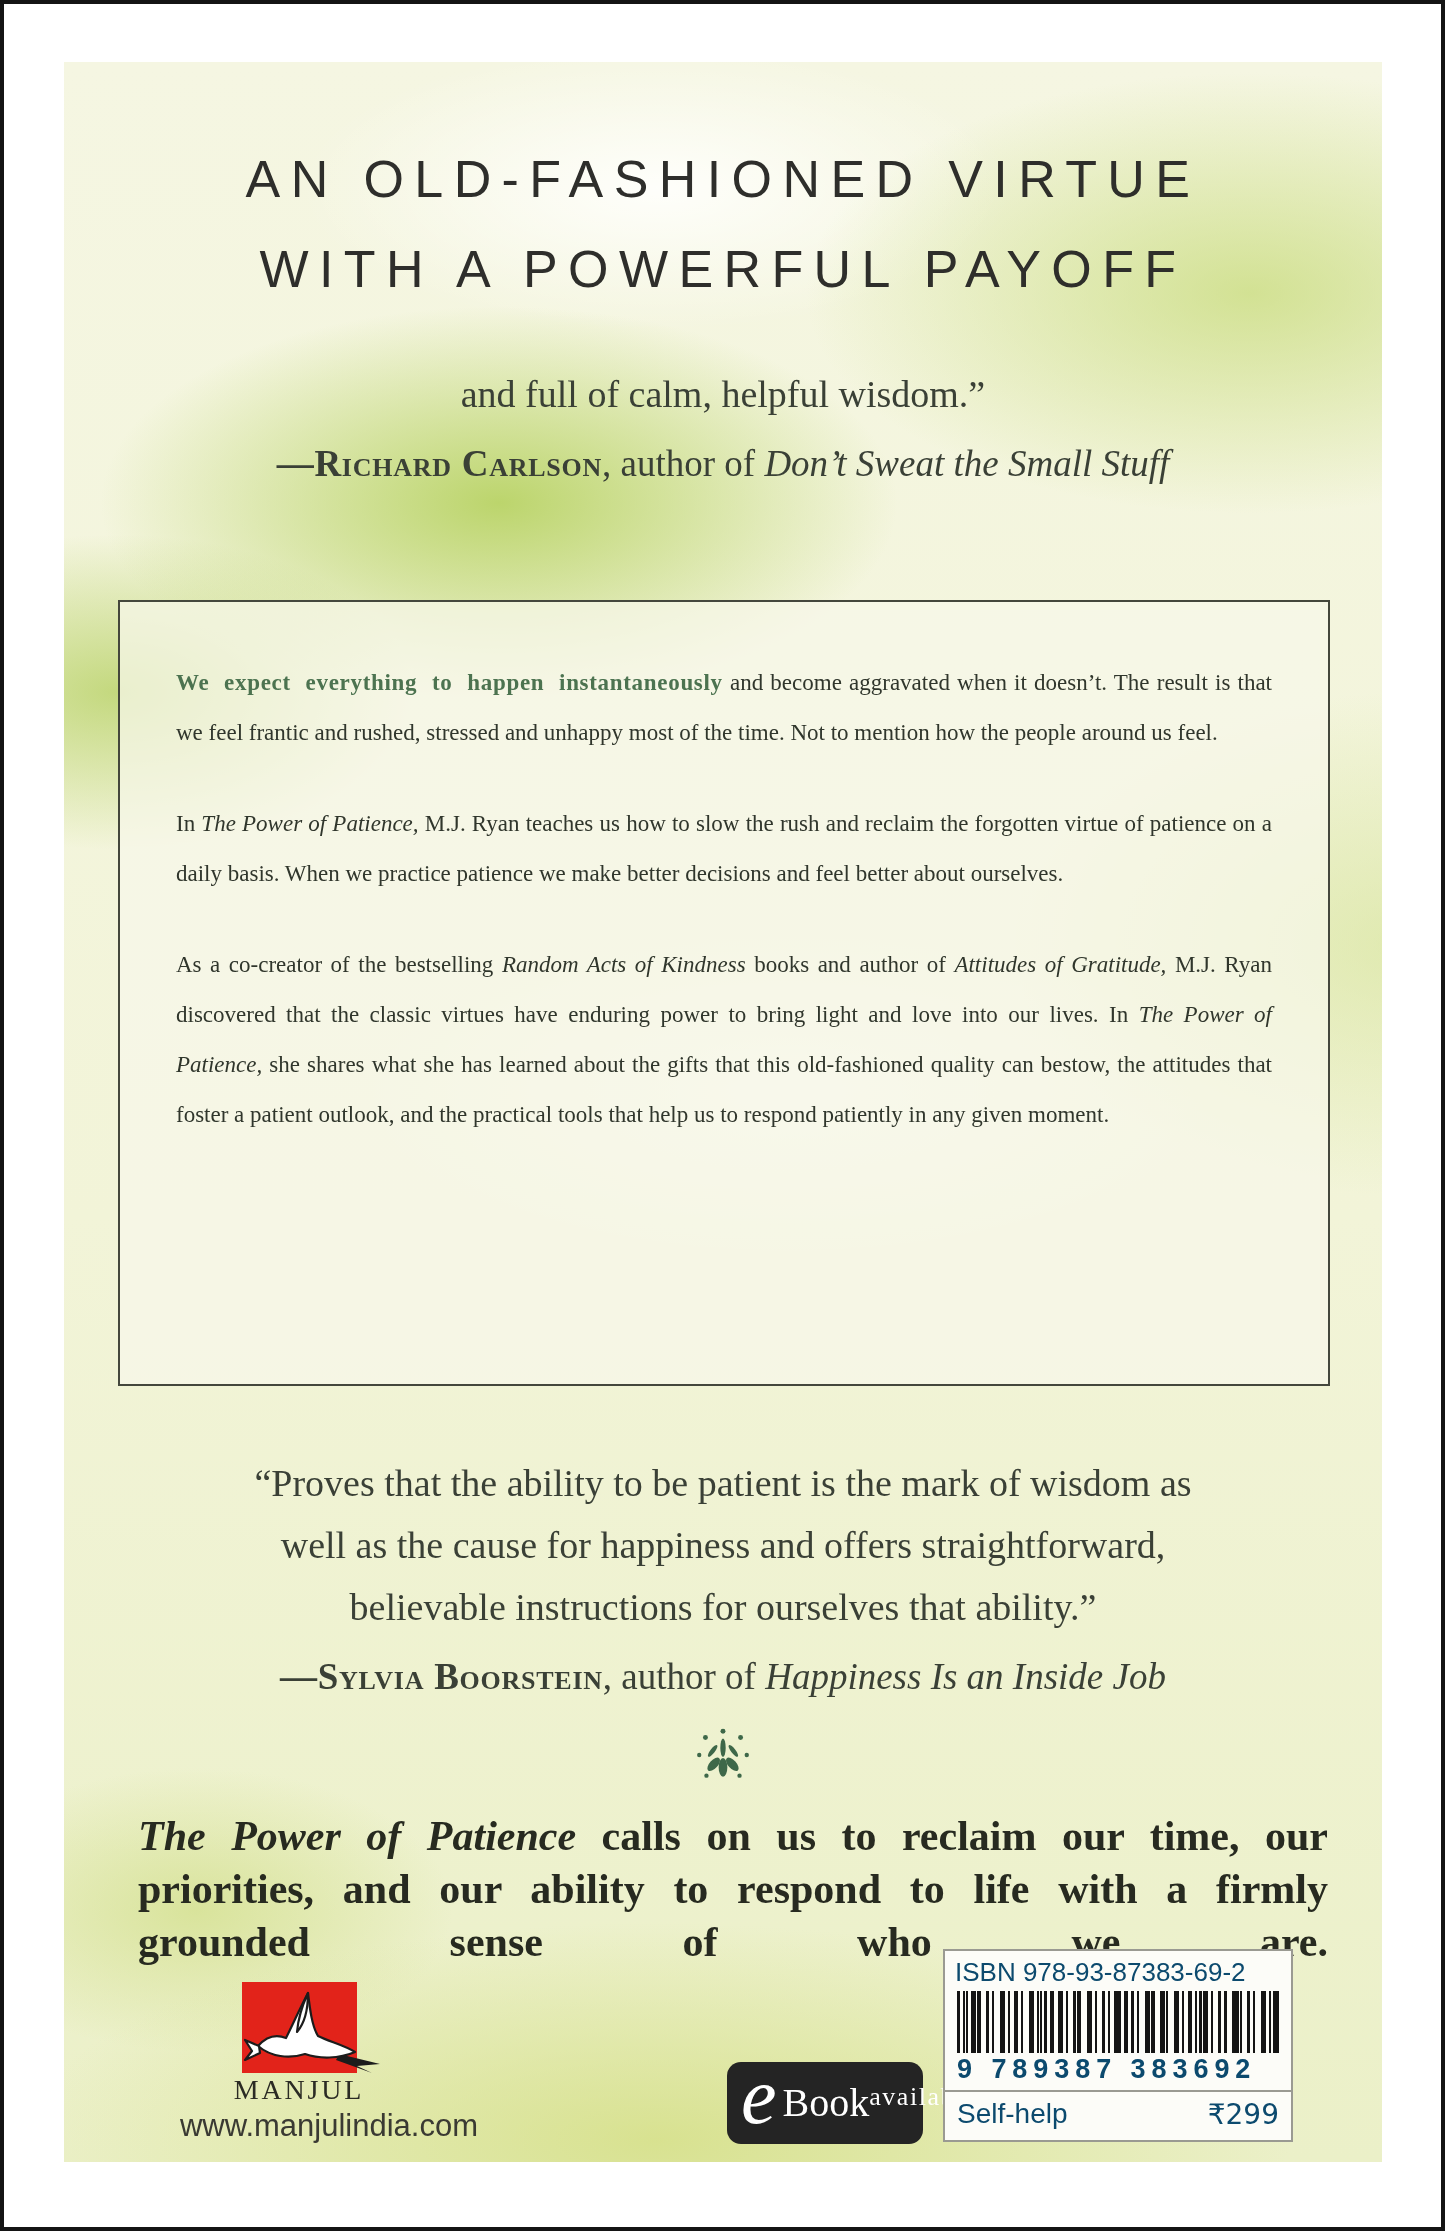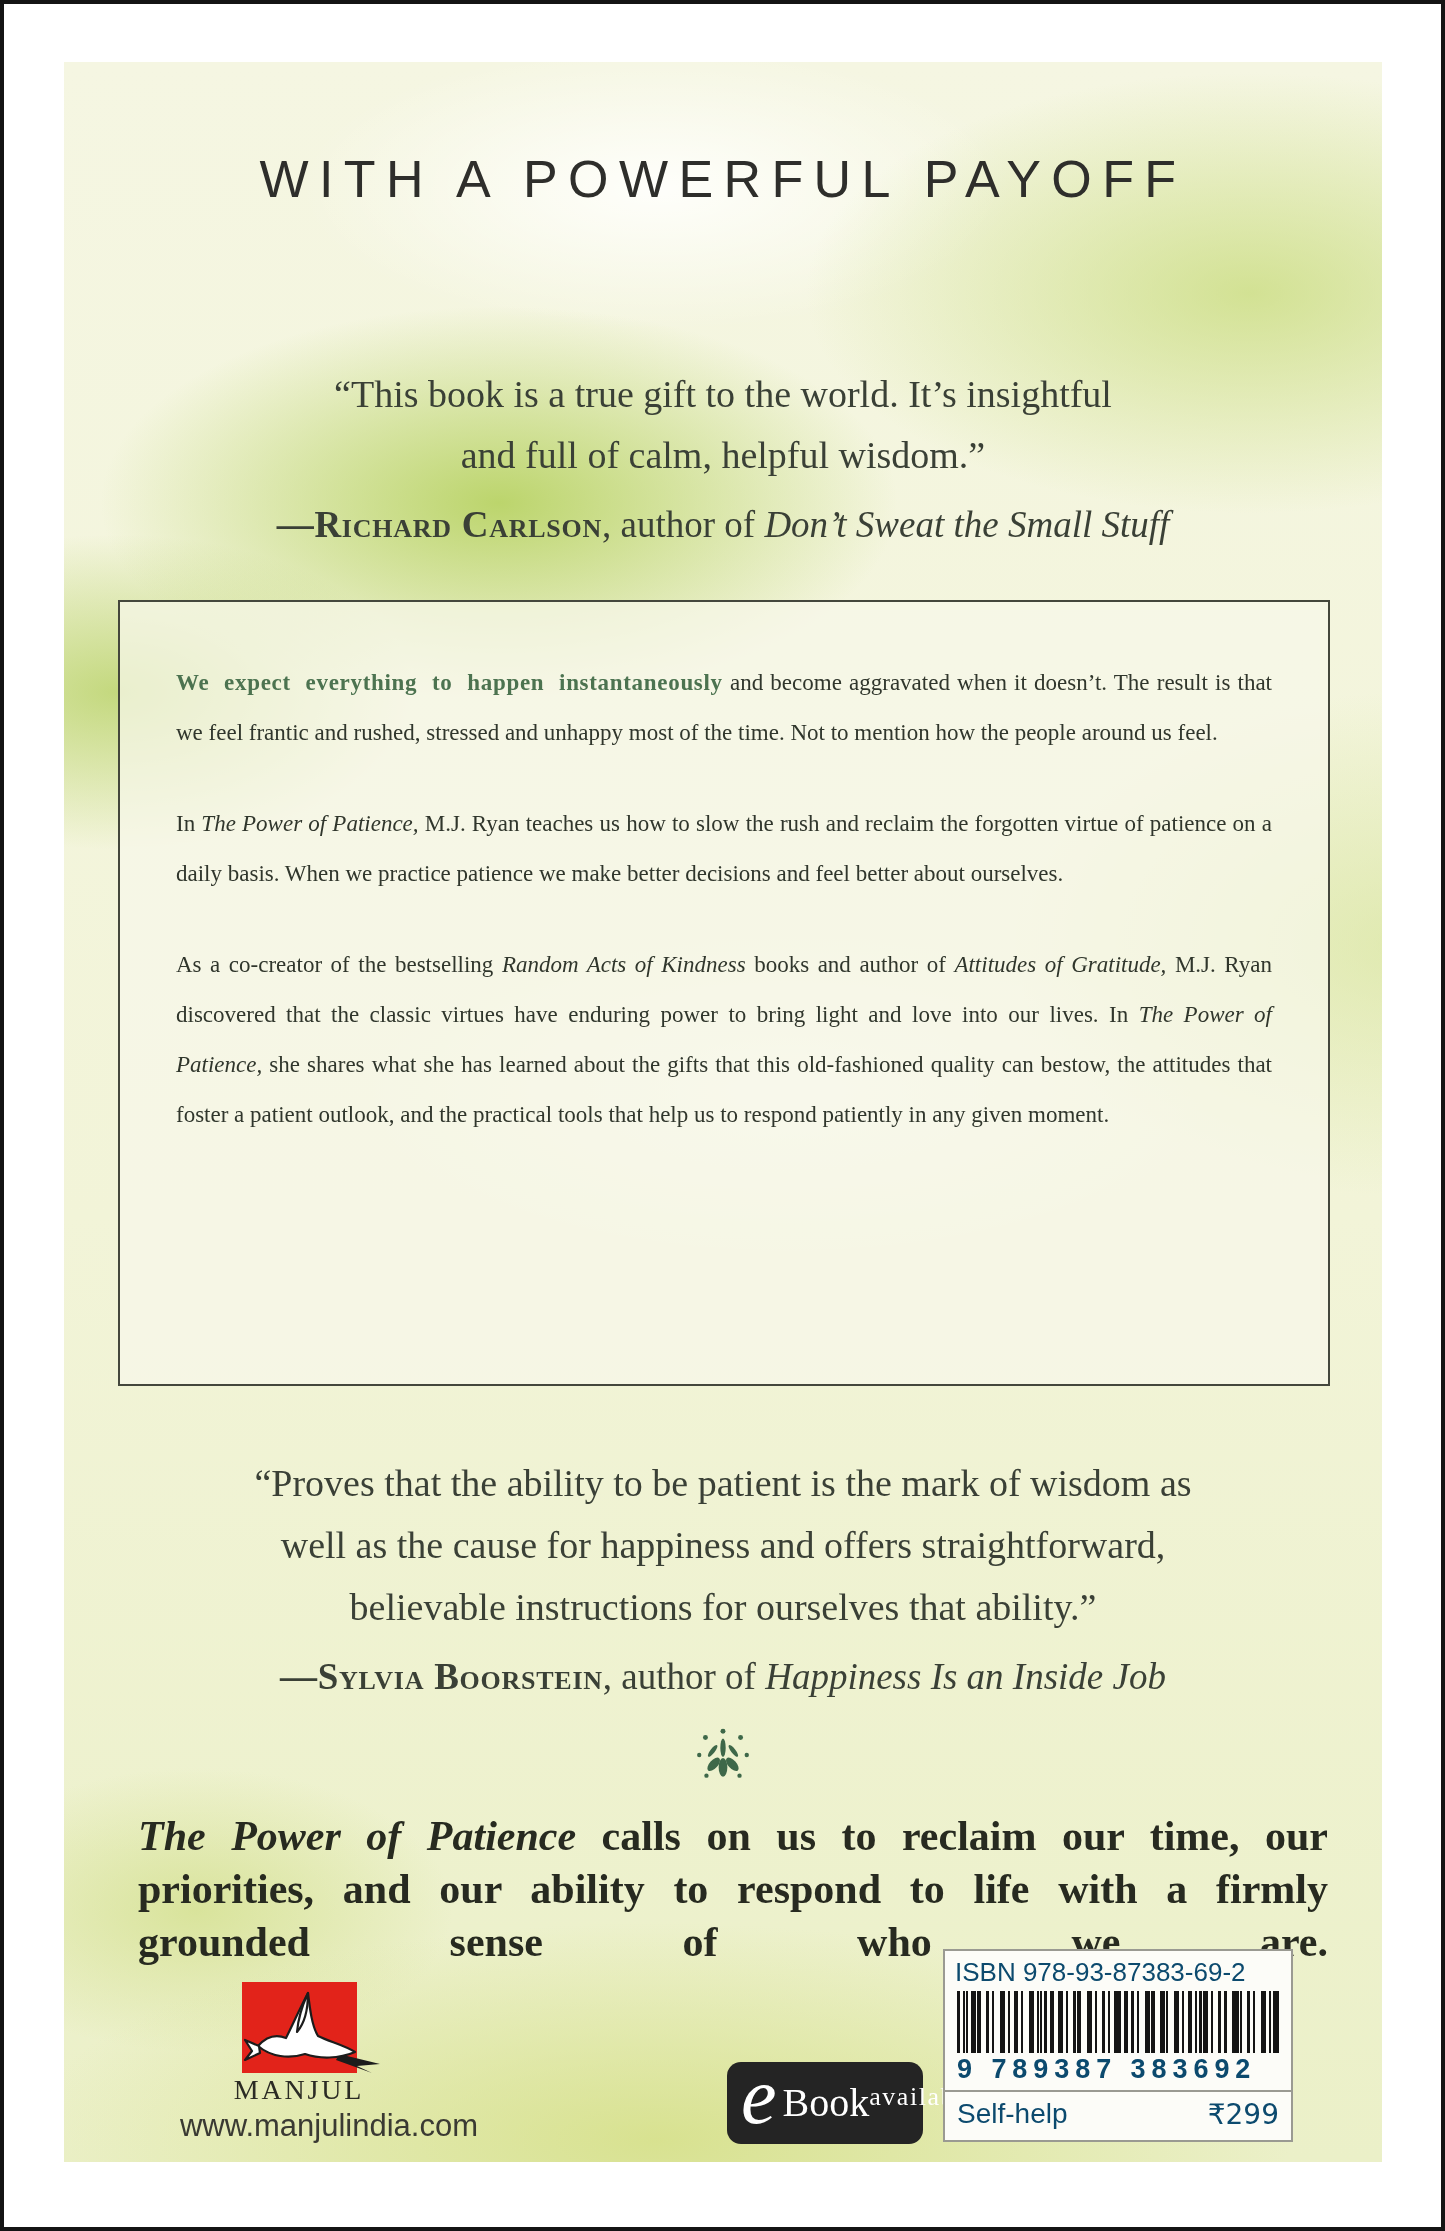--- a/index.html
+++ b/index.html
@@ -86,25 +86,25 @@
   .isbn-footer { display:flex; justify-content:space-between; padding:6px 12px 0; font-size:28px; }
   .rupee { font-family:"DejaVu Sans","Liberation Sans",sans-serif; }
 </style>
 </head>
 <body>
 
 <div class="page">
   <div class="cover">
 
     <div class="headline">
+      <div>AN OLD-FASHIONED VIRTUE</div>
       <div>WITH A POWERFUL PAYOFF</div>
     </div>
 
     <div class="quote quote-top">
-      <div>“This book is a true gift to the world. It’s insightful</div>
       <div>and full of calm, helpful wisdom.”</div>
       <div class="attr"><span class="sc">—Richard Carlson</span><span>, author of </span><em>Don’t Sweat the Small Stuff</em></div>
     </div>
 
     <div class="synopsis-box">
       <p><span class="lead">We expect everything to happen instantaneously</span><span> and become aggravated when it doesn’t. The result is that we feel frantic and rushed, stressed and unhappy most of the time. Not to mention how the people around us feel.</span></p>
       <p><span>In </span><span class="it">The Power of Patience,</span><span> M.J. Ryan teaches us how to slow the rush and reclaim the forgotten virtue of patience on a daily basis.  When we practice patience we make better decisions and feel better about ourselves.</span></p>
       <p><span>As a co-creator of the bestselling </span><span class="it">Random Acts of Kindness</span><span> books and author of </span><span class="it">Attitudes of Gratitude,</span><span> M.J. Ryan discovered that the classic virtues have enduring power to bring light and love into our lives. In </span><span class="it">The Power of Patience,</span><span> she shares what she has learned about the gifts that this old-fashioned quality can bestow, the attitudes that foster a patient outlook, and the practical tools that help us to respond patiently in any given moment.</span></p>
     </div>
 

